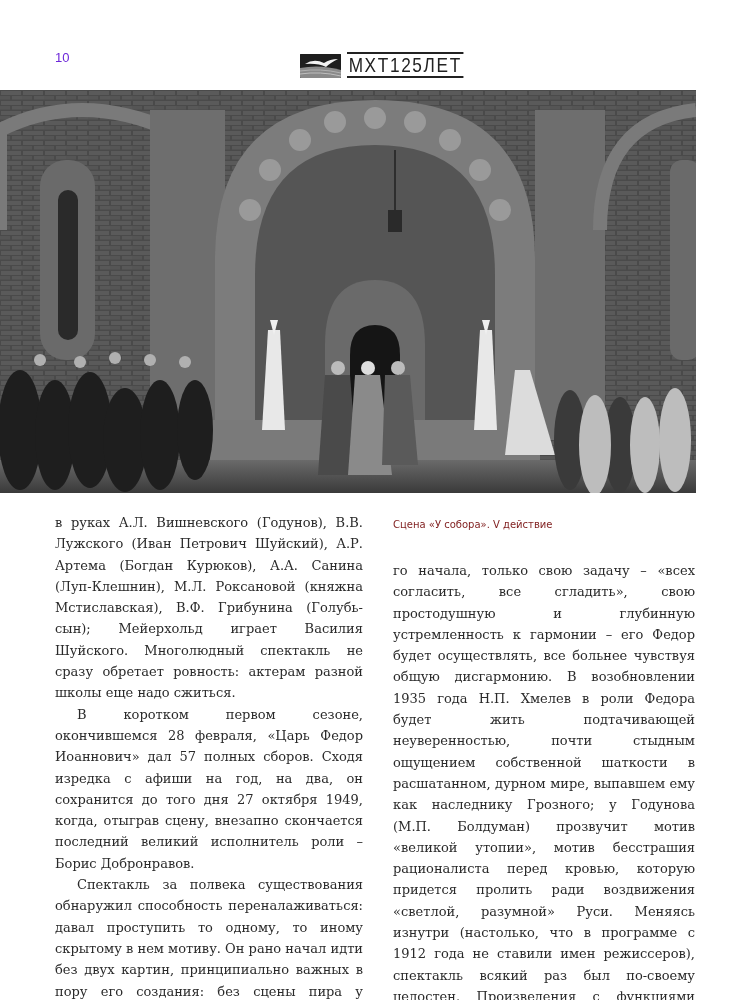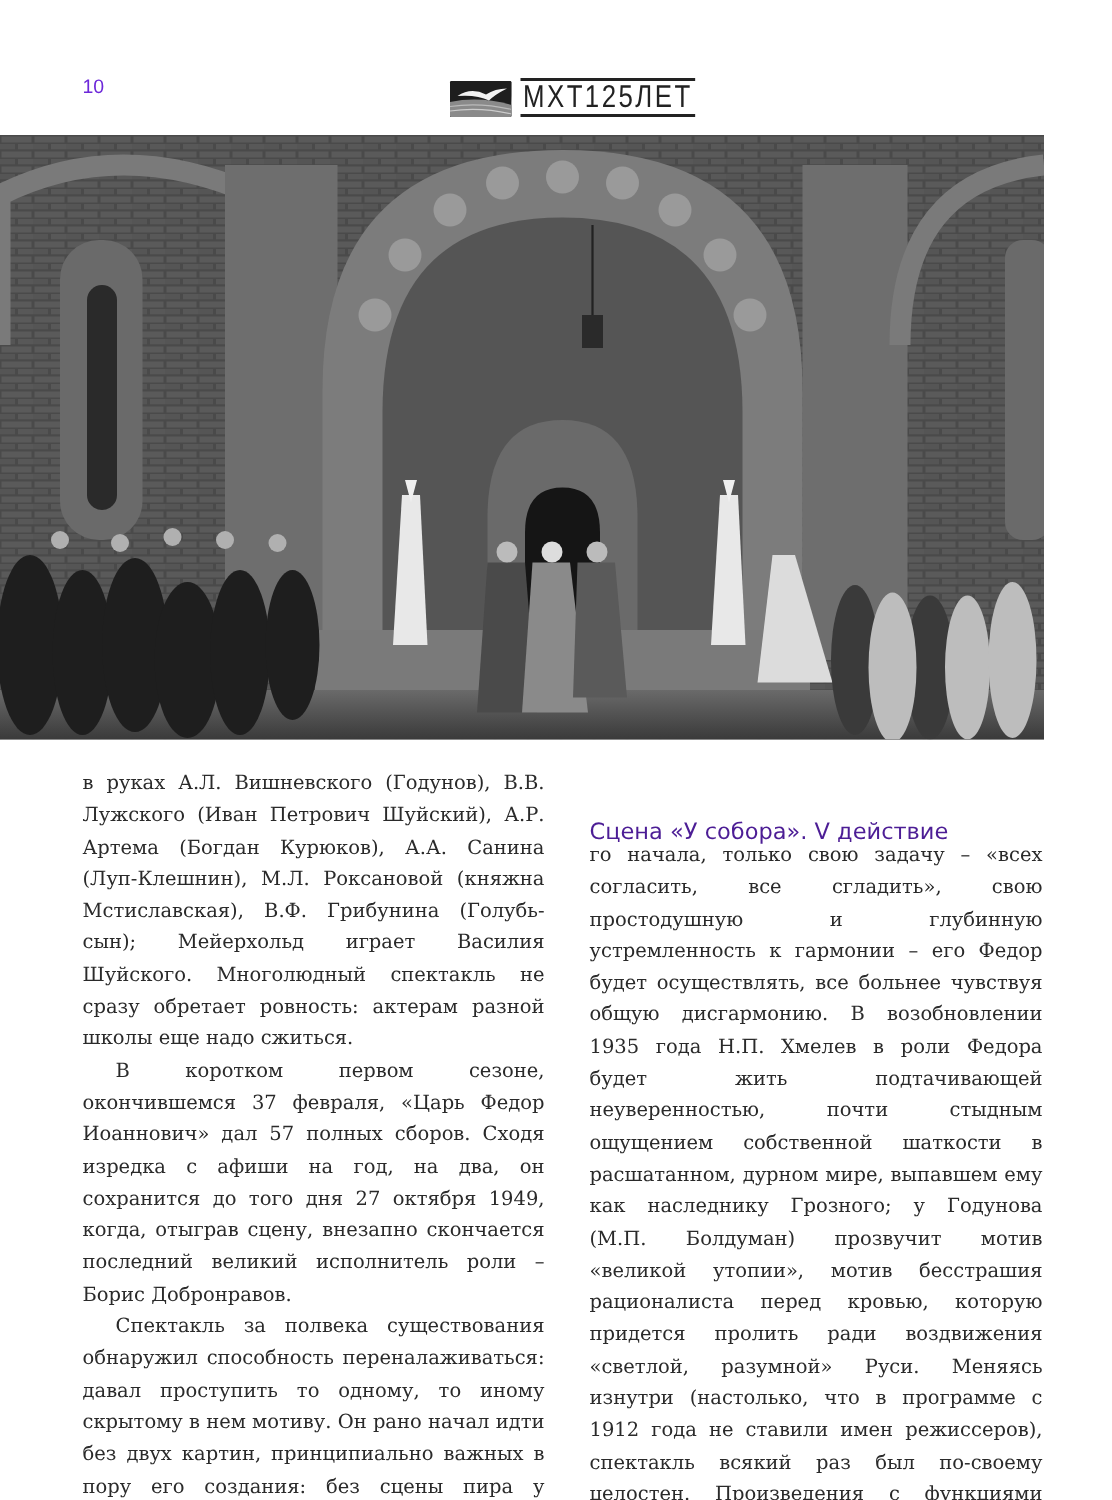--- a/index.html
+++ b/index.html
@@ -4,21 +4,21 @@
 <style>
   html, body { margin: 0; padding: 0; background: #ffffff; }
   body { width: 741px; height: 1000px; position: relative; overflow: hidden; font-family: "DejaVu Serif", serif; color: #2a2a2a; }
   .page-number { position: absolute; left: 55px; top: 50px; font-family: "Liberation Sans", sans-serif; font-size: 13px; color: #6d28d9; }
   .logo { position: absolute; left: 300px; top: 50px; height: 28px; display: flex; align-items: flex-end; gap: 6px; }
   .logo-mark { width: 41px; height: 24px; background: linear-gradient(180deg, #1d1d1d 0%, #2a2a2a 40%, #7a7a7a 60%, #3a3a3a 100%); position: relative; border-radius: 1px; overflow: hidden; }
   .logo-mark svg { position: absolute; left: 0; top: 0; }
   .logo-text { font-family: "Liberation Sans", sans-serif; font-size: 21px; letter-spacing: 2px; color: #222; border-top: 2px solid #222; border-bottom: 2px solid #222; padding: 0 2px; line-height: 22px; transform: scaleX(0.82); transform-origin: left center; font-weight: 300; }
   .photo { position: absolute; left: 0; top: 90px; width: 696px; height: 403px; background: #3a3a3a; overflow: hidden; }
   .photo svg { display: block; }
-  .caption { position: absolute; left: 393px; top: 545px; font-family: "DejaVu Sans", sans-serif; font-size: 15px; color: #4c1d95; }
+  .caption { position: absolute; left: 393px; top: 519px; font-family: "DejaVu Sans", sans-serif; font-size: 10px; color: #7f1d1d; }
   .col { position: absolute; font-size: 13px; line-height: 21.3px; text-align: justify; }
   .col-left { left: 55px; top: 512px; width: 308px; }
   .col-right { left: 393px; top: 560px; width: 302px; }
   .col p { margin: 0; }
   .col p.indent { text-indent: 22px; }
   .col p.noindent { text-indent: 0; }
 </style>
 </head>
 <body>
 
@@ -124,20 +124,20 @@
       <ellipse cx="645" cy="355" rx="15" ry="48"></ellipse>
       <ellipse cx="675" cy="350" rx="16" ry="52"></ellipse>
     </g>
   </svg>
 </div>
 
 <div class="caption">Сцена «У собора». V действие</div>
 
 <div class="col col-left">
   <p class="noindent">в руках А.Л. Вишневского (Годунов), В.В. Лужского (Иван Петрович Шуйский), А.Р. Артема (Богдан Курюков), А.А. Санина (Луп-Клешнин), М.Л. Роксановой (княжна Мстиславская), В.Ф. Грибунина (Голубь-сын); Мейерхольд играет Василия Шуйского. Многолюдный спектакль не сразу обретает ровность: актерам разной школы еще надо сжиться.</p>
-  <p class="indent">В коротком первом сезоне, окончившемся 37 февраля, «Царь Федор Иоаннович» дал 57 полных сборов. Сходя изредка с афиши на год, на два, он сохранится до того дня 27 октября 1949, когда, отыграв сцену, внезапно скончается последний великий исполнитель роли – Борис Добронравов.</p>
+  <p class="indent">В коротком первом сезоне, окончившемся 28 февраля, «Царь Федор Иоаннович» дал 57 полных сборов. Сходя изредка с афиши на год, на два, он сохранится до того дня 27 октября 1949, когда, отыграв сцену, внезапно скончается последний великий исполнитель роли – Борис Добронравов.</p>
   <p class="indent">Спектакль за полвека существования обнаружил способность переналаживаться: давал проступить то одному, то иному скрытому в нем мотиву. Он рано начал идти без двух картин, принципиально важных в пору его создания: без сцены пира у Шуйских и без сцены народного гулянья и бунта на Яузе. Осуществленный в зарубежных гастролях 1922–1924 годов ввод на роль царя Федора В.И. Качалова обострял внутренние изменения спектакля, фокусируя душевную трагедию «последнего в роде» и в сумрачном финале сливая ее с тревожным шумом уже начавшихся бед «замутившегося царства». Потом роль вернется к Москвину. Он сохранит ее тему, как наметил с само-</p>
 </div>
 
 <div class="col col-right">
   <p class="noindent">го начала, только свою задачу – «всех согласить, все сгладить», свою простодушную и глубинную устремленность к гармонии – его Федор будет осуществлять, все больнее чувствуя общую дисгармонию. В возобновлении 1935 года Н.П. Хмелев в роли Федора будет жить подтачивающей неуверенностью, почти стыдным ощущением собственной шаткости в расшатанном, дурном мире, выпавшем ему как наследнику Грозного; у Годунова (М.П. Болдуман) прозвучит мотив «великой утопии», мотив бесстрашия рационалиста перед кровью, которую придется пролить ради воздвижения «светлой, разумной» Руси. Меняясь изнутри (настолько, что в программе с 1912 года не ставили имен режиссеров), спектакль всякий раз был по-своему целостен. Произведения с функциями «манифеста» так не живут.</p>
 
 </div>
 
 </body></html>

